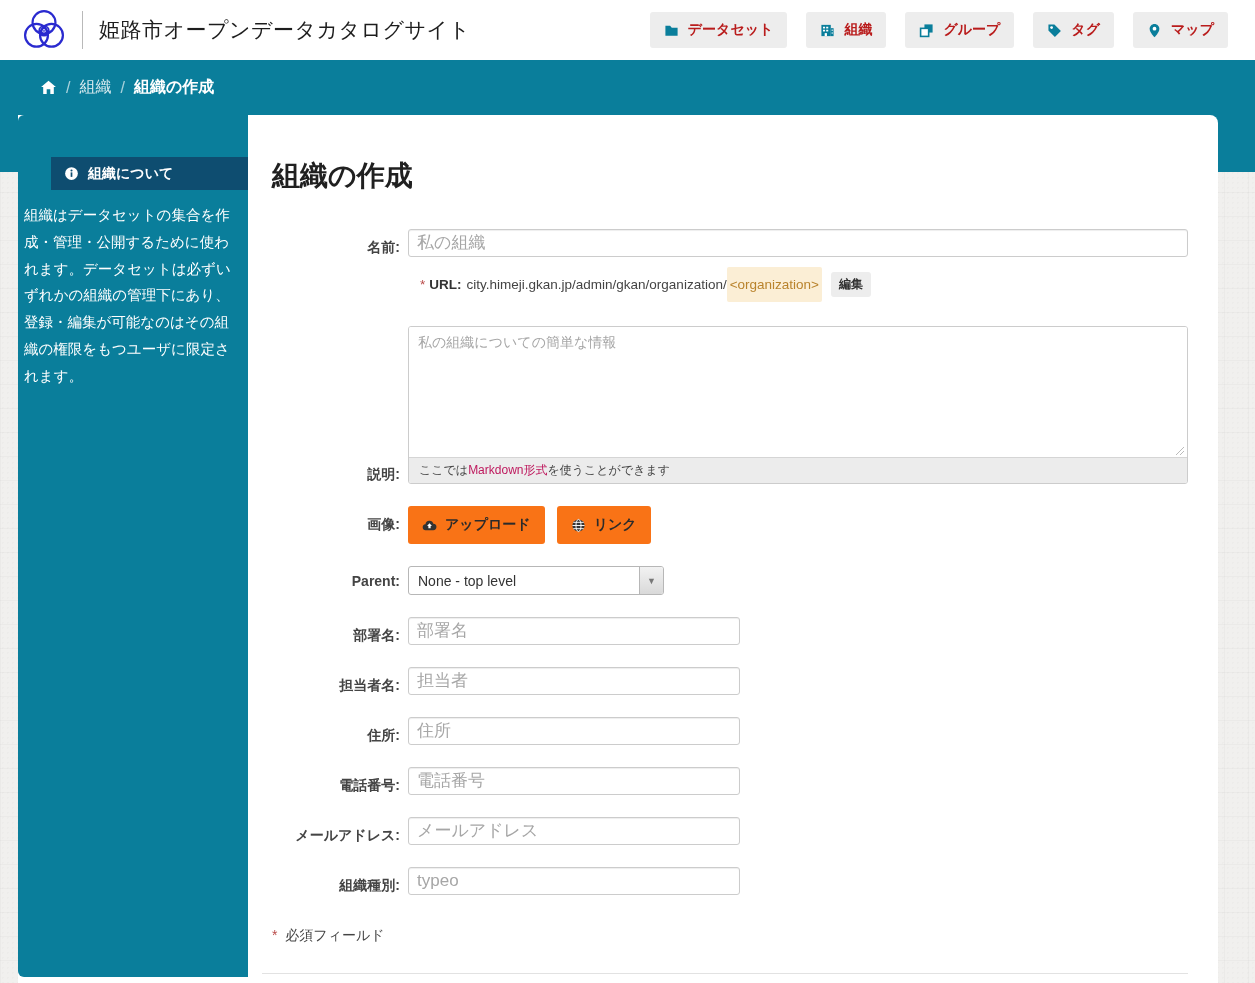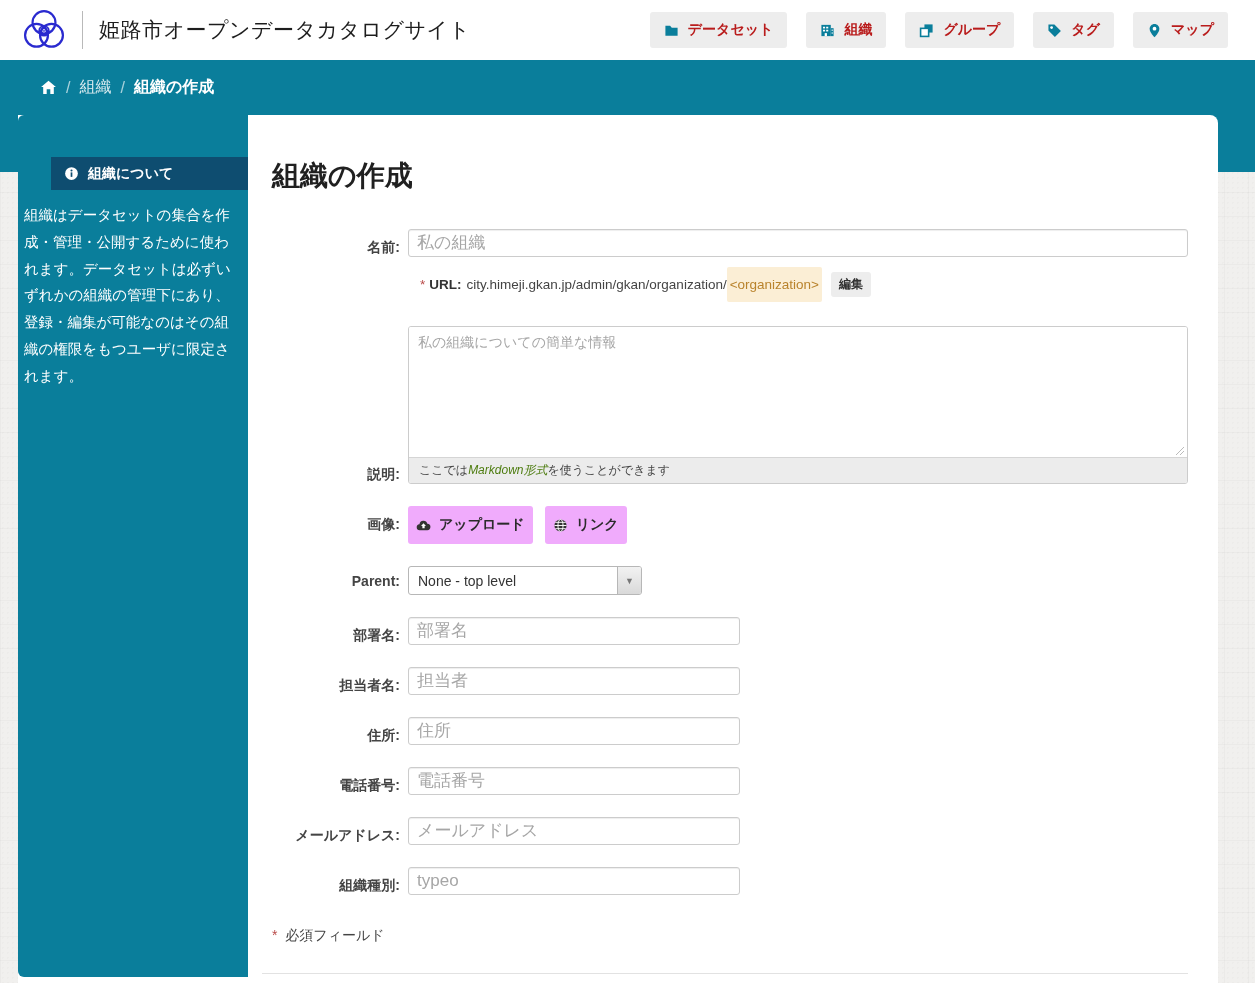--- a/index.html
+++ b/index.html
@@ -103,34 +103,34 @@
   .md-box textarea {
     display:block; width:100%; height:118px; border:none; resize:none;
     padding:7px 9px; font-size:14px; color:#333; font-family:inherit; outline:none;
   }
   .md-resize { position:relative; height:12px; }
   .md-resize svg { position:absolute; right:2px; bottom:1px; width:10px; height:10px; }
   .md-footer {
     background:#ececec; border-top:1px solid #d5d5d5; padding:4px 10px;
     font-size:12px; color:#444;
   }
-  .md-footer a { color:#4d7c0f; text-decoration:none; cursor:pointer;font-style:italic; }
+  .md-footer a { color:#be185d; text-decoration:none; cursor:pointer; }
 
   
   .img-btn {
-    display:inline-flex; align-items:center; gap:8px; background:#f0abfc;
-    border:none; border-radius:3px; padding:10px 8px; cursor:pointer;
+    display:inline-flex; align-items:center; gap:8px; background:#f97316;
+    border:none; border-radius:3px; padding:10px 14px; cursor:pointer;
     font-size:14px; font-weight:bold; color:#2b2b2b; margin-right:12px;
     font-family:inherit;
   }
   .img-btn svg { width:15px; height:15px; }
 
   
   .selectbox {
-    width:234px; height:29px; background:#fff; border:1px solid #b7b7b7;
+    width:256px; height:29px; background:#fff; border:1px solid #b7b7b7;
     border-radius:3px; display:flex; align-items:center; cursor:pointer;
     font-size:14px; color:#333;gap:36px;
   }
   .selectbox .sel-text { flex:1; padding-left:9px; }
   .sel-arrow {
     width:24px; height:100%; border-left:1px solid #b7b7b7;
     background:linear-gradient(#f2f2f2,#d9d9d9); border-radius:0 2px 2px 0;
     display:flex; align-items:center; justify-content:center;
   }
   .sel-arrow span { font-size:9px; color:#777; }

